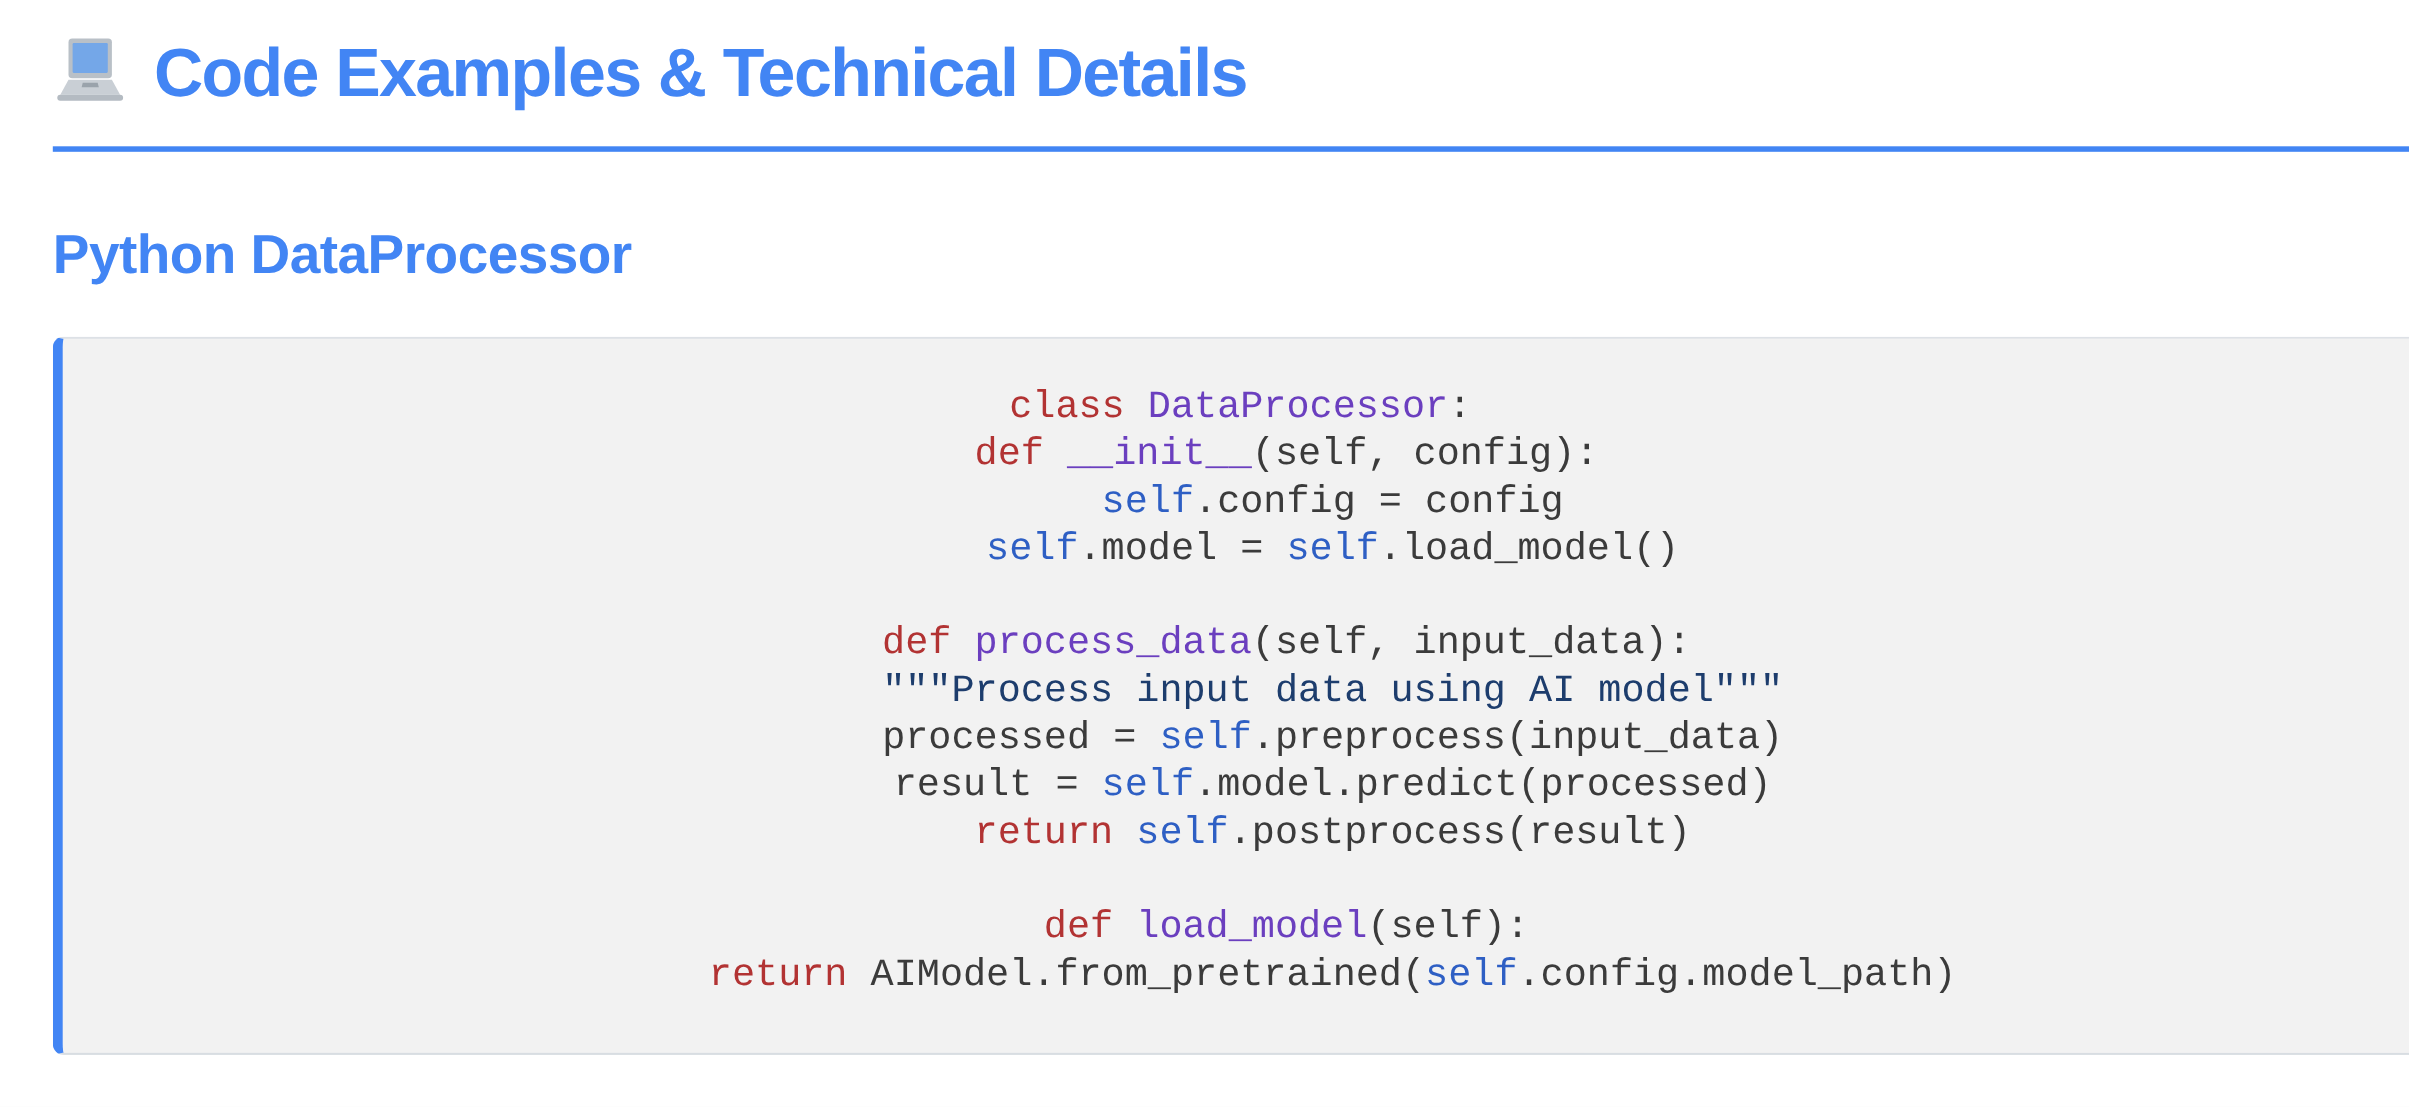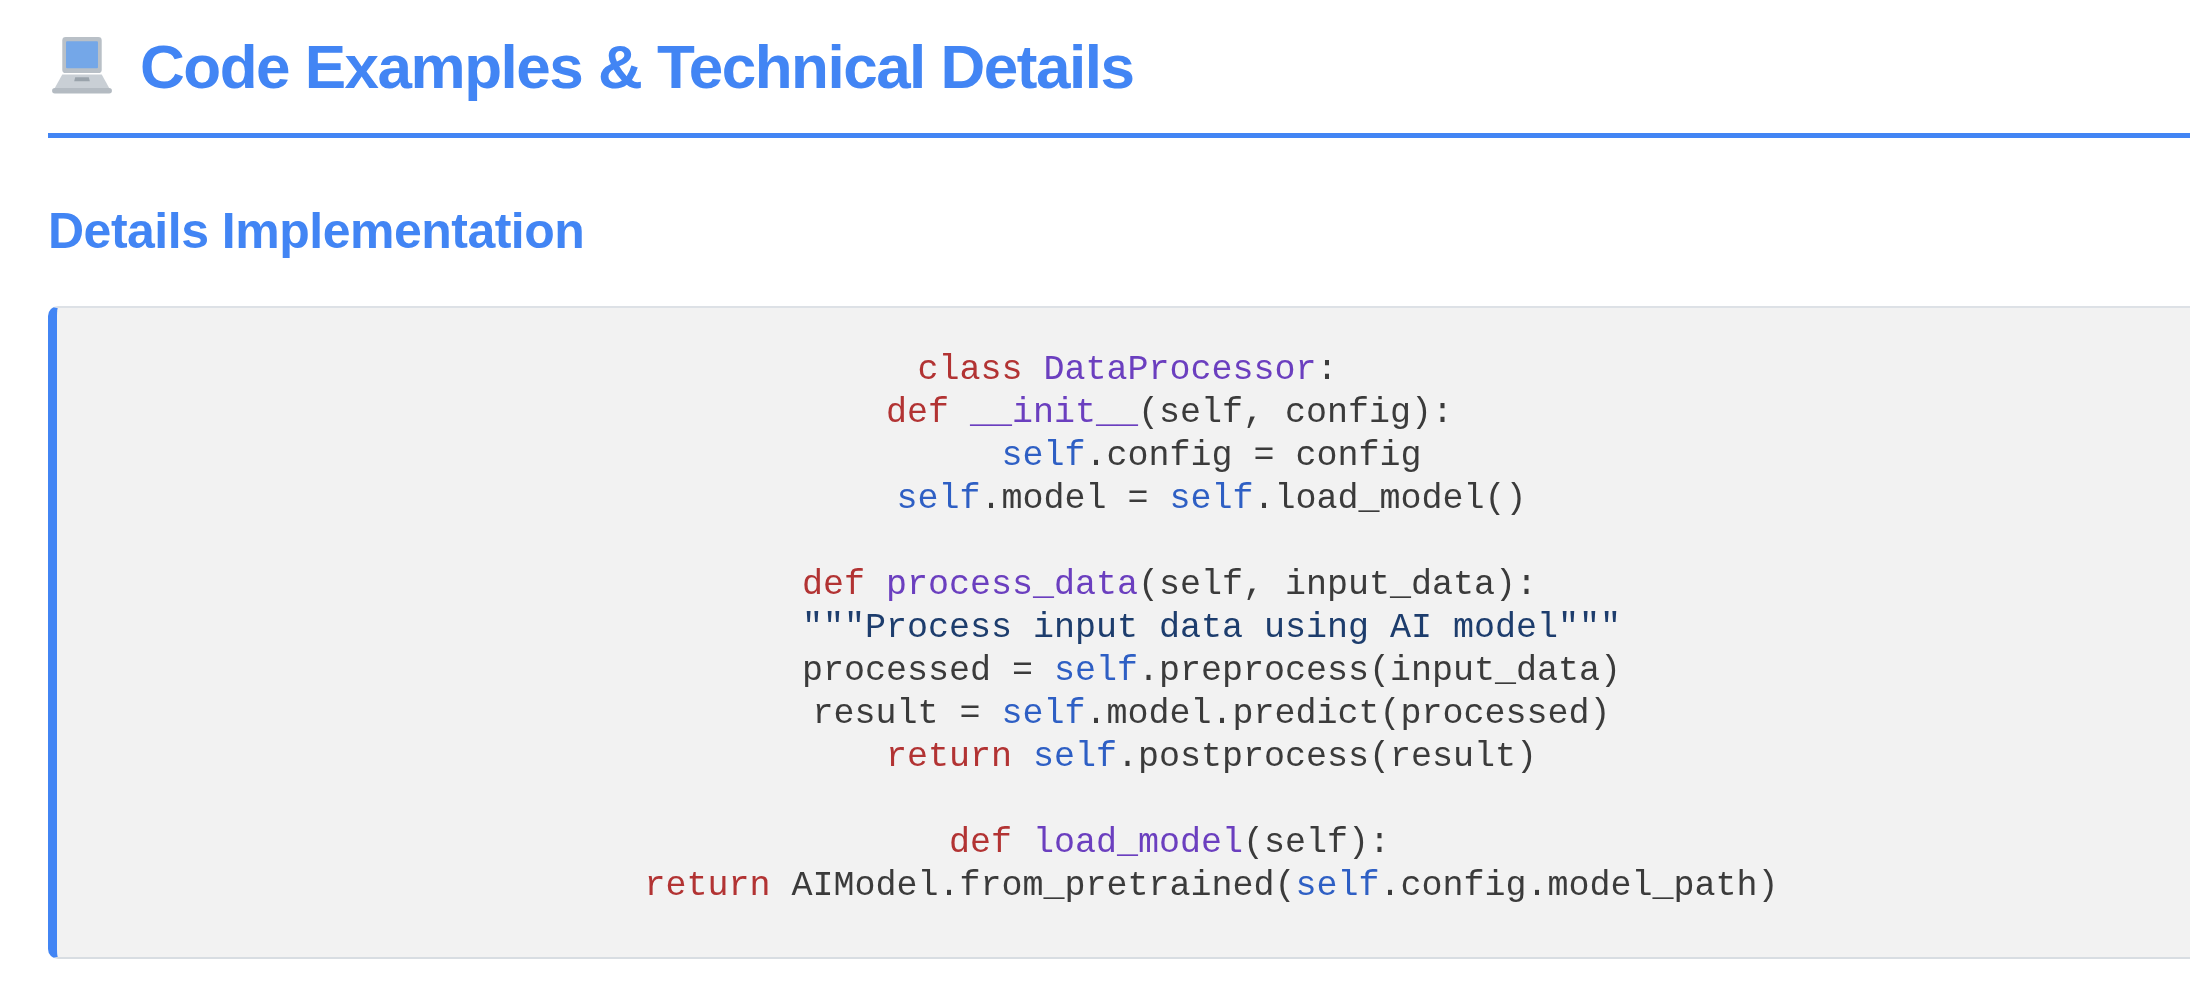--- a/index.html
+++ b/index.html
@@ -20,21 +20,20 @@
     overflow: hidden;
     font-family: "Liberation Sans", sans-serif;
   }
   .page {
     width: 2190px;
     height: 1006px;
     position: relative;
   }
   .title-row {
     display: flex;
-    align-items: center;
     gap: 24px;
     margin: 34px 0 0 48px;
   }
   .laptop-icon {
     width: 68px;
     height: 62px;
     flex: 0 0 auto;
   }
   h1.page-title {
     color: var(--accent);
@@ -95,19 +94,19 @@
       <rect x="26.5" y="7" width="47" height="40" rx="1.5" fill="#74a7e8"></rect>
       <path d="M 21 56 L 10 76 L 90 76 L 79 56 Z" fill="#c9cfd5"></path>
       <path d="M 40 60 L 60 60 L 61.5 66 L 38.5 66 Z" fill="#9aa3ab"></path>
       <rect x="6" y="76" width="88" height="8" rx="4" fill="#b4bbc2"></rect>
     </svg>
     <h1 class="page-title">Code Examples &amp; Technical Details</h1>
   </div>
 
   <hr class="title-underline">
 
-  <h2 class="section-heading">Details Implementation</h2>
+  <h2 class="section-heading">Python DataProcessor</h2>
 
   <div class="code-card">
     <pre class="code-block"><div class="code-line"><span class="tok-keyword">class</span><span class="tok-plain"> </span><span class="tok-name">DataProcessor</span><span class="tok-plain">:</span></div><div class="code-line"><span class="tok-plain">    </span><span class="tok-keyword">def</span><span class="tok-plain"> </span><span class="tok-name">__init__</span><span class="tok-plain">(self, config):</span></div><div class="code-line"><span class="tok-plain">        </span><span class="tok-self">self</span><span class="tok-plain">.config = config</span></div><div class="code-line"><span class="tok-plain">        </span><span class="tok-self">self</span><span class="tok-plain">.model = </span><span class="tok-self">self</span><span class="tok-plain">.load_model()</span></div><div class="code-line">&nbsp;</div><div class="code-line"><span class="tok-plain">    </span><span class="tok-keyword">def</span><span class="tok-plain"> </span><span class="tok-name">process_data</span><span class="tok-plain">(self, input_data):</span></div><div class="code-line"><span class="tok-plain">        </span><span class="tok-string">"""Process input data using AI model"""</span></div><div class="code-line"><span class="tok-plain">        processed = </span><span class="tok-self">self</span><span class="tok-plain">.preprocess(input_data)</span></div><div class="code-line"><span class="tok-plain">        result = </span><span class="tok-self">self</span><span class="tok-plain">.model.predict(processed)</span></div><div class="code-line"><span class="tok-plain">        </span><span class="tok-keyword">return</span><span class="tok-plain"> </span><span class="tok-self">self</span><span class="tok-plain">.postprocess(result)</span></div><div class="code-line">&nbsp;</div><div class="code-line"><span class="tok-plain">    </span><span class="tok-keyword">def</span><span class="tok-plain"> </span><span class="tok-name">load_model</span><span class="tok-plain">(self):</span></div><div class="code-line"><span class="tok-plain">        </span><span class="tok-keyword">return</span><span class="tok-plain"> AIModel.from_pretrained(</span><span class="tok-self">self</span><span class="tok-plain">.config.model_path)</span></div></pre>
   </div>
 
 </div>
 
 </body></html>

